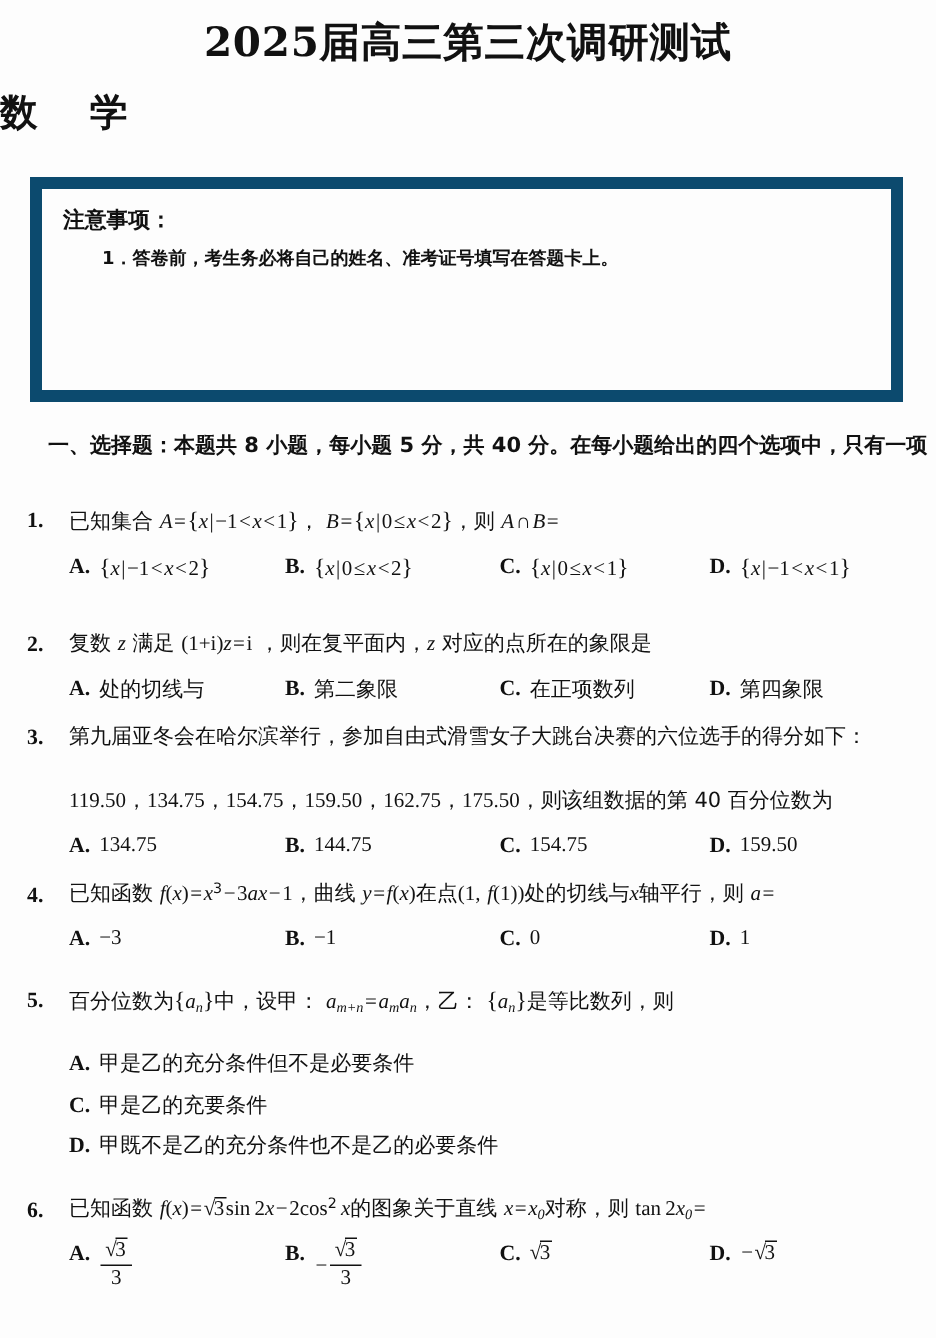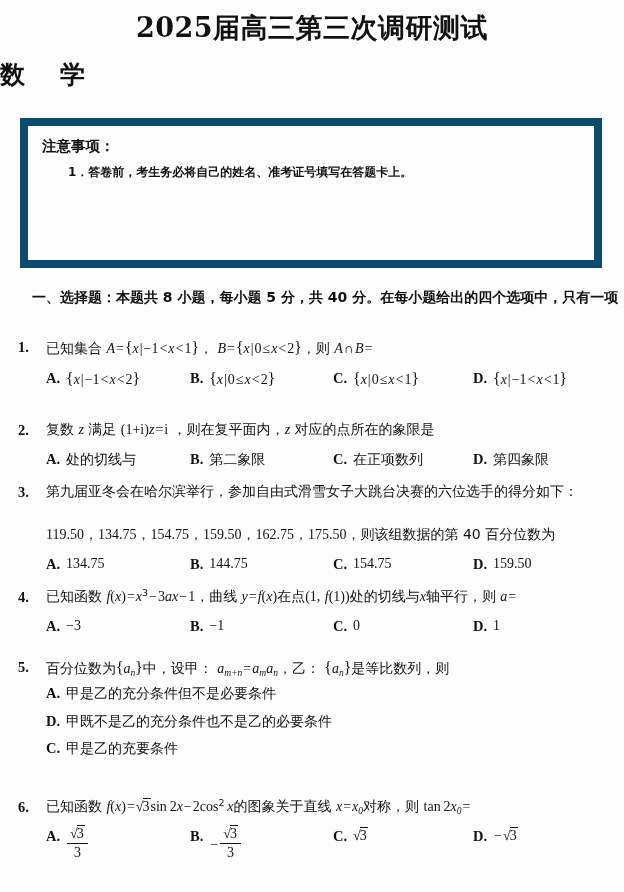--- a/index.html
+++ b/index.html
@@ -136,21 +136,21 @@
     font-weight: bold;
     font-size: 14.5px;
     margin-right: 6px;
   }
   .opt-c0 { left: 28px; }
   .opt-c1 { left: 172px; }
   .opt-c2 { left: 315px; }
   .opt-c3 { left: 455px; }
 
   
-  .opts-stack { margin-top: 0; padding-left: 28px; }
+  .opts-stack { margin-top: 16px; padding-left: 28px; }
   .opts-stack .opt-line {
     font-size: 14px;
     font-family: "DejaVu Sans", "Liberation Sans", sans-serif;
     line-height: 1.9;
     white-space: nowrap;
   }
   .opts-stack .lab {
     font-family: "Liberation Serif", serif;
     font-weight: bold;
     font-size: 14.5px;
@@ -336,24 +336,24 @@
         <span>百分位数为</span><span class="brace">{</span><span class="mi">a<sub>n</sub></span><span class="brace">}</span><span>中，设甲：</span>
         <span class="mi">a<sub>m+n</sub></span><span class="mo">=</span><span class="mi">a<sub>m</sub></span><span class="mi">a<sub>n</sub></span><span>，乙：</span>
         <span class="brace">{</span><span class="mi">a<sub>n</sub></span><span class="brace">}</span><span>是等比数列，则</span>
       </span>
     </div>
     <div class="opts-stack">
       <div class="opt-line">
         <span class="lab">A.</span><span>甲是乙的充分条件但不是必要条件</span>
       </div>
       <div class="opt-line">
-        <span class="lab">D.</span><span>甲既不是乙的充分条件也不是乙的必要条件</span>
+        <span class="lab">C.</span><span>甲是乙的充要条件</span>
       </div>
       <div class="opt-line">
-        <span class="lab">C.</span><span>甲是乙的充要条件</span>
+        <span class="lab">D.</span><span>甲既不是乙的充分条件也不是乙的必要条件</span>
       </div>
     </div>
   </div>
 
   <div class="q" style="top:796px;">
     <div class="q-stem">
       <span class="q-num">6.</span>
       <span class="q-text">
         <span>已知函数</span>
         <span class="mi">f</span><span class="mn">(</span><span class="mi">x</span><span class="mn">)</span><span class="mo">=</span><span class="sqrt"><span class="rad">√</span><span class="rnd">3</span></span><span class="mn">sin 2</span><span class="mi">x</span><span class="mo">−</span><span class="mn">2cos</span><sup>2</sup><span class="mi"> x</span><span>的图象关于直线</span>

